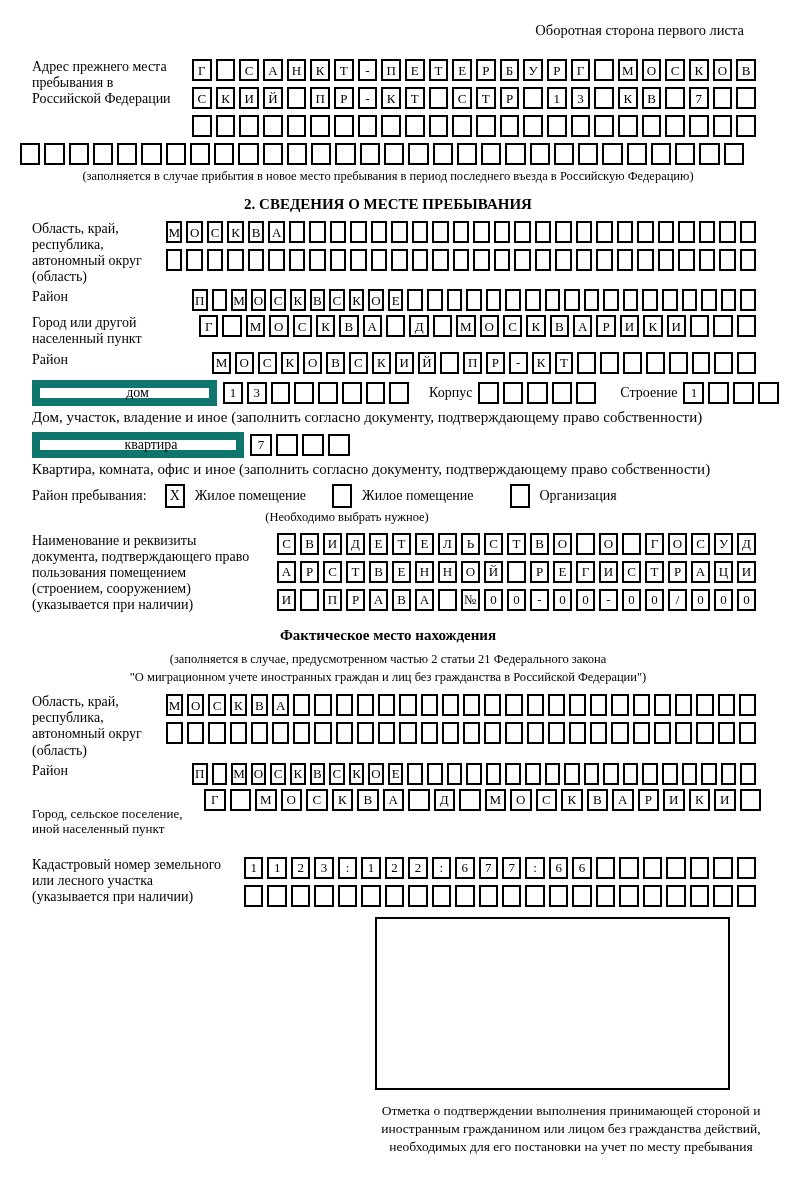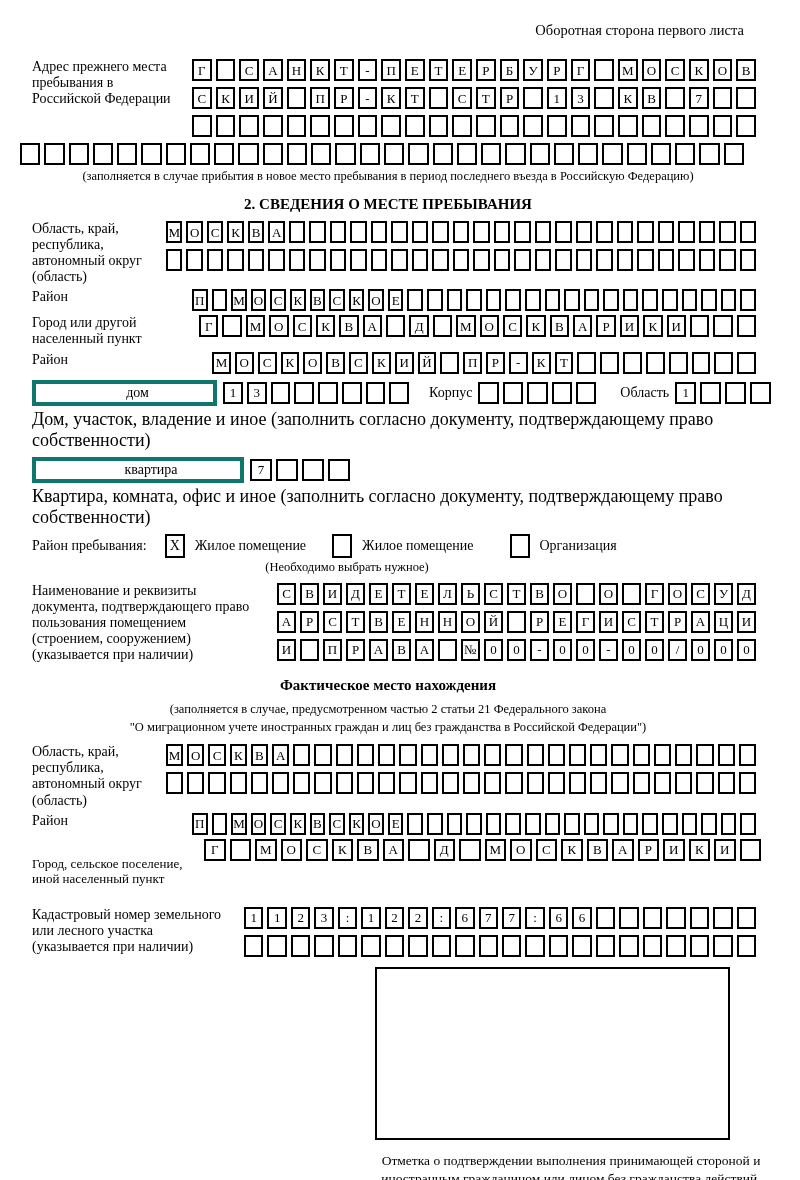--- a/index.html
+++ b/index.html
@@ -33,24 +33,24 @@
 
   .lbl-148{width:148px;}
   .lbl-122{width:122px;}
   .lbl-155{width:155px;}
   .lbl-160{width:160px; font-size:13px;margin-top:18px;}
   .lbl-168{width:168px;}
   .lbl-233{width:233px;}
   .lbl-200{width:200px;}
 
   .caption{font-size:12.5px; text-align:center; margin-top:4px;}
-  .caption-left{font-size:18px; margin-top:3px;}
+  .caption-left{font-size:15px; margin-top:3px;}
   .sec-title{font-size:15px; font-weight:bold; text-align:center; margin-top:12px;}
 
-  .labelbox{box-sizing:border-box; border:4px solid #0f766e; height:26px;
+  .labelbox{box-sizing:border-box; border:8px solid #0f766e; height:26px;
             display:flex; align-items:center; justify-content:center; font-size:14px; flex:none;padding-left:26px;}
   .houserow{display:flex; align-items:center; margin-top:6px; column-gap:6px;}
   .inline-lbl{font-size:14px; flex:none;}
 
   .stayrow{display:flex; align-items:center; margin-top:6px; column-gap:10px; font-size:14px;}
   .cbox{box-sizing:border-box; border:2px solid #000; width:20px; height:24px; flex:none;
         display:flex; align-items:center; justify-content:center; font-size:14px;}
   .staynote{font-size:12.5px; margin-top:2px; margin-left:150px; width:330px; text-align:center;}
 
   .fact-cap{font-size:12.5px; text-align:center; line-height:1.45; margin-top:6px;}
@@ -366,21 +366,21 @@
         <span class="cell"></span>
       </div>
     <span class="inline-lbl" style="margin-left:14px;">Корпус</span>
     <div class="boxrow w-korpus" style="grid-template-columns: repeat(5, 1fr);">
         <span class="cell"></span>
         <span class="cell"></span>
         <span class="cell"></span>
         <span class="cell"></span>
         <span class="cell"></span>
       </div>
-    <span class="inline-lbl" style="margin-left:18px;">Область</span>
+    <span class="inline-lbl" style="margin-left:18px;">Строение</span>
     <div class="boxrow w-stroenie" style="grid-template-columns: repeat(4, 1fr);">
         <span class="cell">1</span>
         <span class="cell"></span>
         <span class="cell"></span>
         <span class="cell"></span>
       </div>
   </div>
   <div class="caption-left">Дом, участок, владение и иное (заполнить согласно документу, подтверждающему право собственности)</div>
 
   <div class="houserow">

